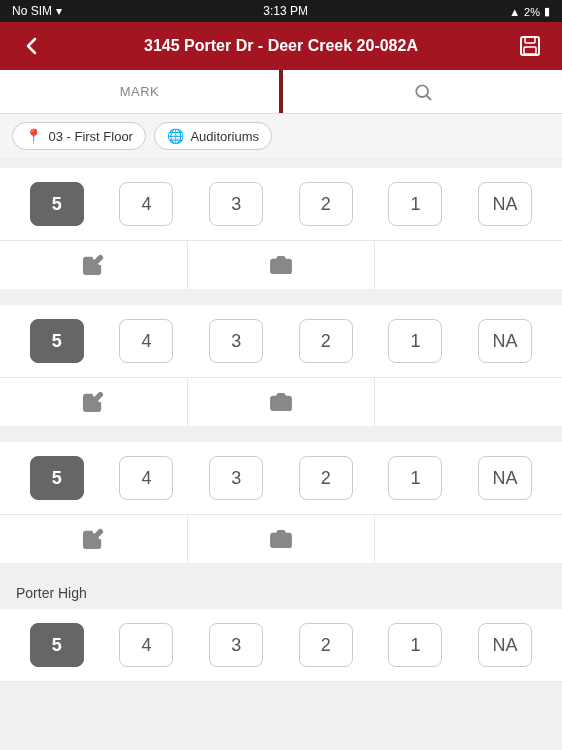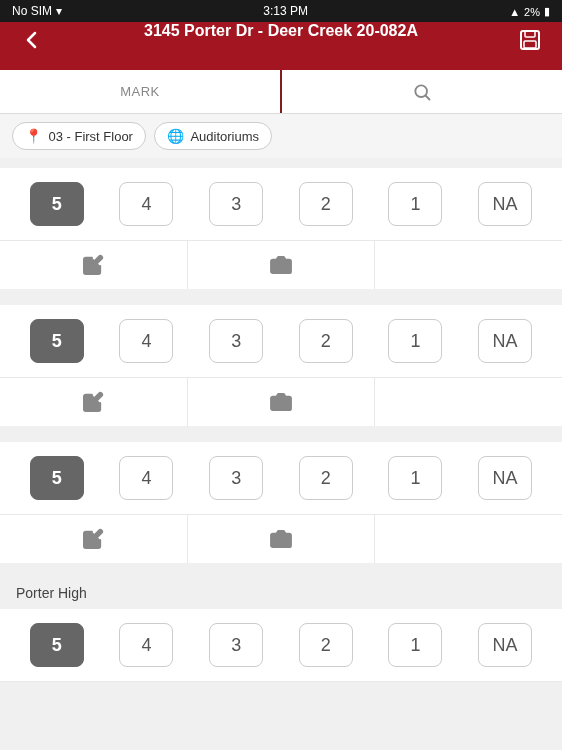--- a/index.html
+++ b/index.html
@@ -24,21 +24,21 @@
     }
     .status-bar .left { display: flex; align-items: center; gap: 4px; }
     .status-bar .center { font-size: 12px; font-weight: 500; }
     .status-bar .right { display: flex; align-items: center; gap: 4px; font-size: 11px; }
 
     
     .header {
       background: #a31621;
       color: #fff;
       display: flex;
-      align-items: flex-start;
+      align-items: center;
       justify-content: space-between;
       padding: 0 14px;
       height: 48px;
     }
     .header-title {
       font-size: 16px;
       font-weight: 600;
       text-align: center;
       flex: 1;
     }
@@ -67,21 +67,21 @@
     .toolbar-item {
       flex: 1;
       display: flex;
       align-items: center;
       justify-content: center;
       height: 100%;
       font-size: 13px;
       font-weight: 500;
       color: #888;
       letter-spacing: 0.5px;
-      border-right: 2px solid #7f1d1d;
+      border-right: 4px solid #7f1d1d;
       cursor: pointer;
     }
     .toolbar-item:last-child { border-right: none; }
     .toolbar-item.search-item svg { width: 20px; height: 20px; }
 
     
     .filter-pills {
       background: #f5f5f5;
       display: flex;
       align-items: center;

